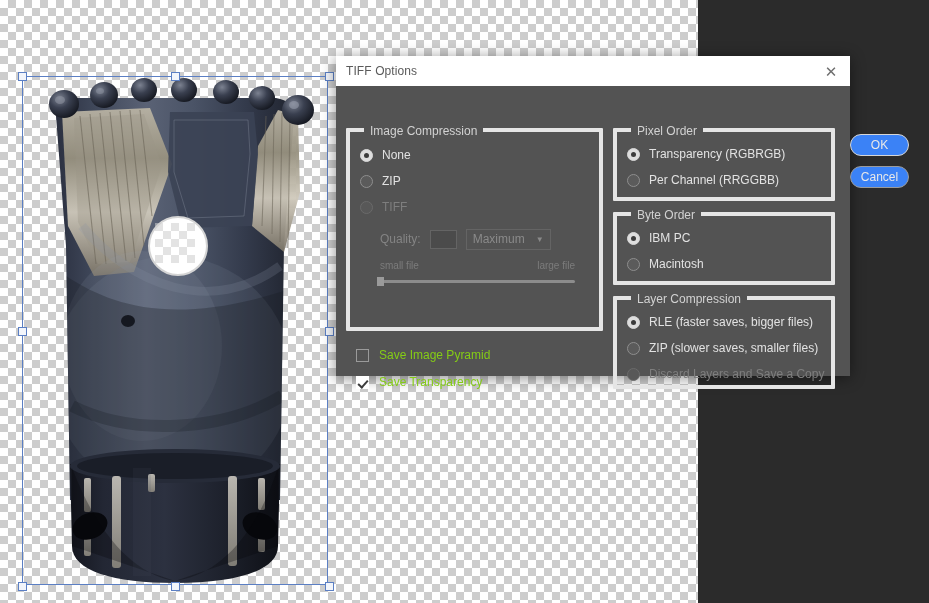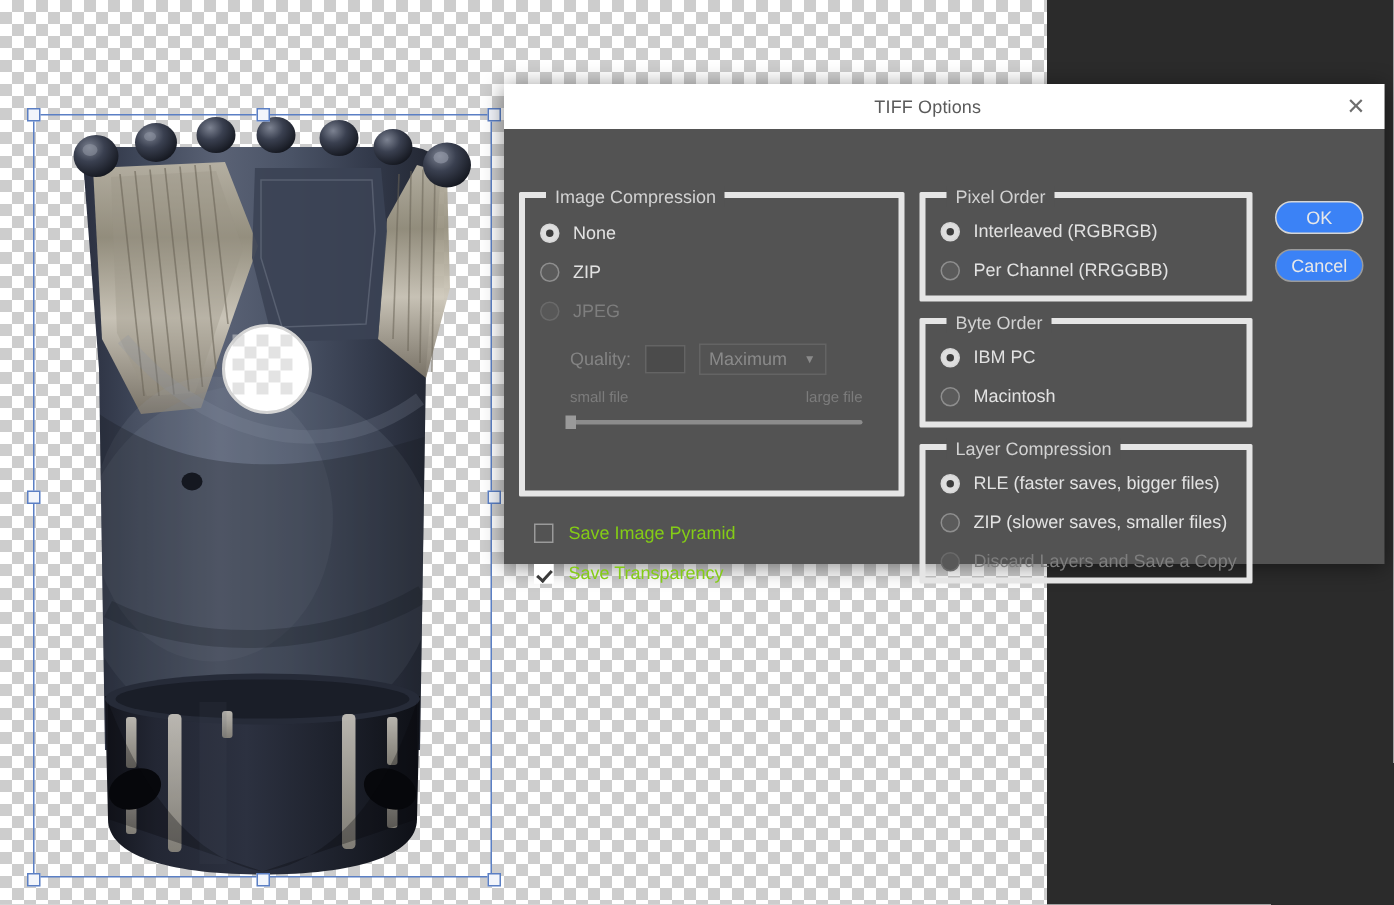--- a/index.html
+++ b/index.html
@@ -33,22 +33,22 @@
     position: absolute; width: 9px; height: 9px;
     background: #f2f5fb; border: 1px solid #5b7fc4;
   }
 
   
   .art { position: absolute; left: 22px; top: 76px; width: 306px; height: 509px; }
   .art svg { display: block; width: 100%; height: 100%; }
 
   
   .dialog {
-    position: absolute; left: 336px; top: 56px; width: 587px; height: 320px;
-    background: #535353; box-shadow: 0 2px 14px rgba(0,0,0,.45); text-align: center;
+    position: absolute; left: 336px; top: 56px; width: 514px; height: 320px;
+    background: #535353; box-shadow: 0 2px 14px rgba(0,0,0,.45);
   }
   .titlebar {
     height: 30px; background: #ffffff; display: flex; align-items: center;
     padding: 0 6px 0 10px;
   }
   .title-text { font-size: 12px; color: #5a5a5a; flex: 1; letter-spacing: .1px; }
   .close-btn {
     width: 26px; height: 26px; display: flex; align-items: center;
     justify-content: center; color: #6e6e6e; font-size: 15px; line-height: 1;
     cursor: pointer;
@@ -296,21 +296,21 @@
           <div class="row">
             <span class="radio on"></span>
             <span class="rlabel">None</span>
           </div>
           <div class="row" style="margin-top:4px;">
             <span class="radio"></span>
             <span class="rlabel">ZIP</span>
           </div>
           <div class="row" style="margin-top:4px;">
             <span class="radio dis"></span>
-            <span class="rlabel dis">JPEG</span>
+            <span class="rlabel dis">TIFF</span>
           </div>
 
           <div class="qrow" style="margin-top:9px; margin-left:20px;">
             <span class="qlabel">Quality:</span>
             <span class="qbox"></span>
             <span class="qselect">
               <span>Maximum</span>
               <span class="caret">▼</span>
             </span>
           </div>
@@ -334,21 +334,21 @@
           <span class="cb on"></span>
           <span class="cblabel">Save Transparency</span>
         </div>
       </div>
 
       <div class="group g-pixel">
         <div class="legend">Pixel Order</div>
         <div style="padding:11px 0 0 10px;">
           <div class="row">
             <span class="radio on"></span>
-            <span class="rlabel">Interleaved (RGBRGB)</span>
+            <span class="rlabel">Transparency (RGBRGB)</span>
           </div>
           <div class="row" style="margin-top:4px;">
             <span class="radio"></span>
             <span class="rlabel">Per Channel (RRGGBB)</span>
           </div>
         </div>
       </div>
 
       <div class="group g-byte">
         <div class="legend">Byte Order</div>

